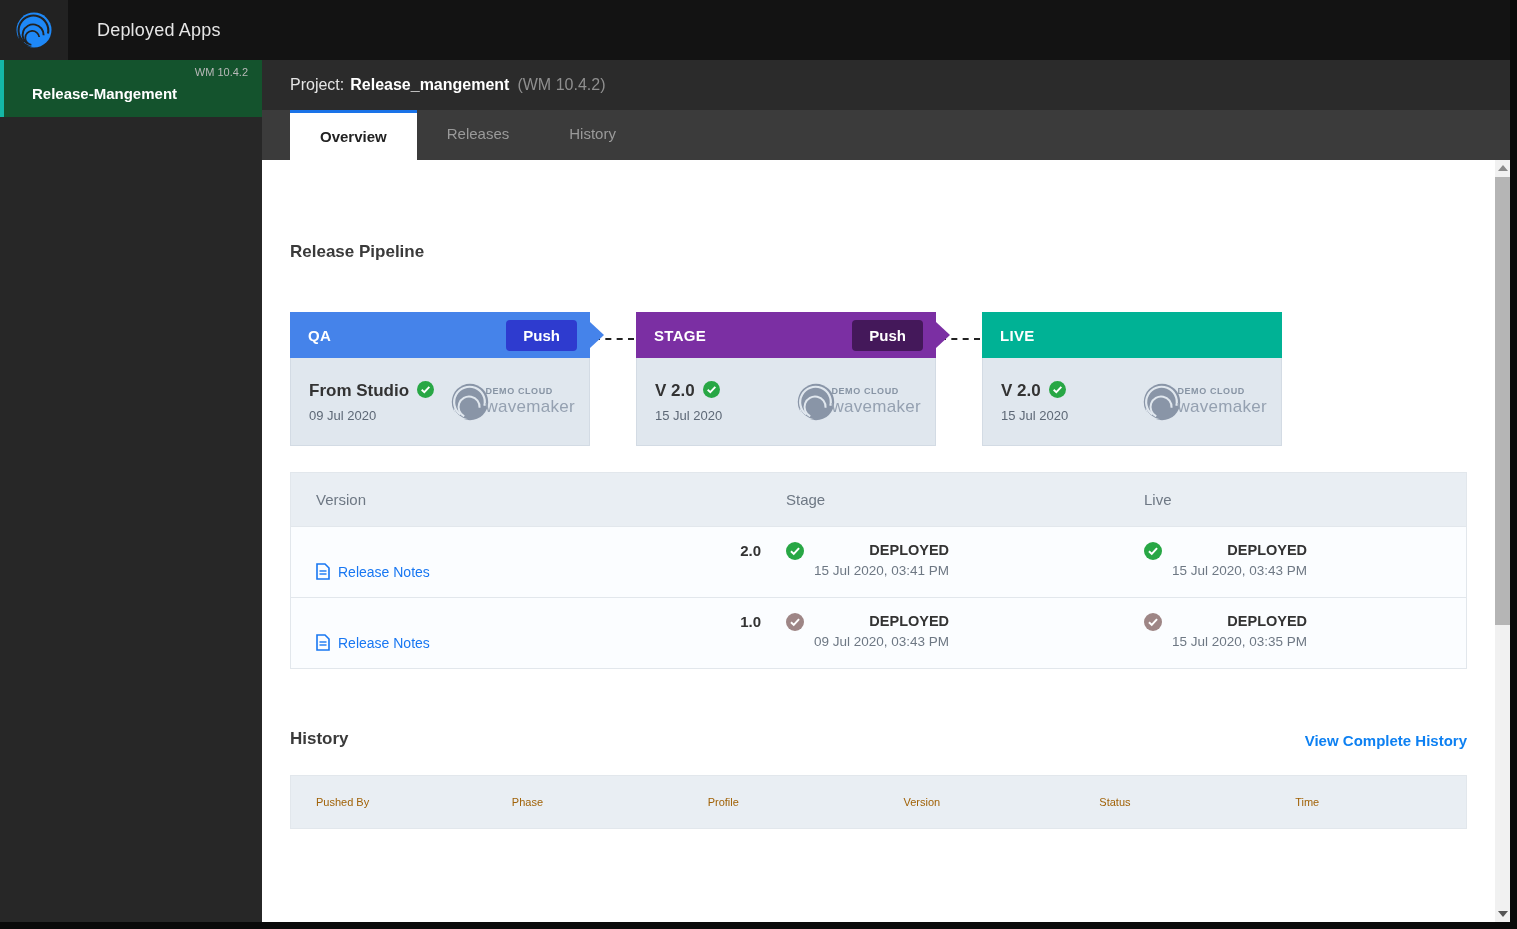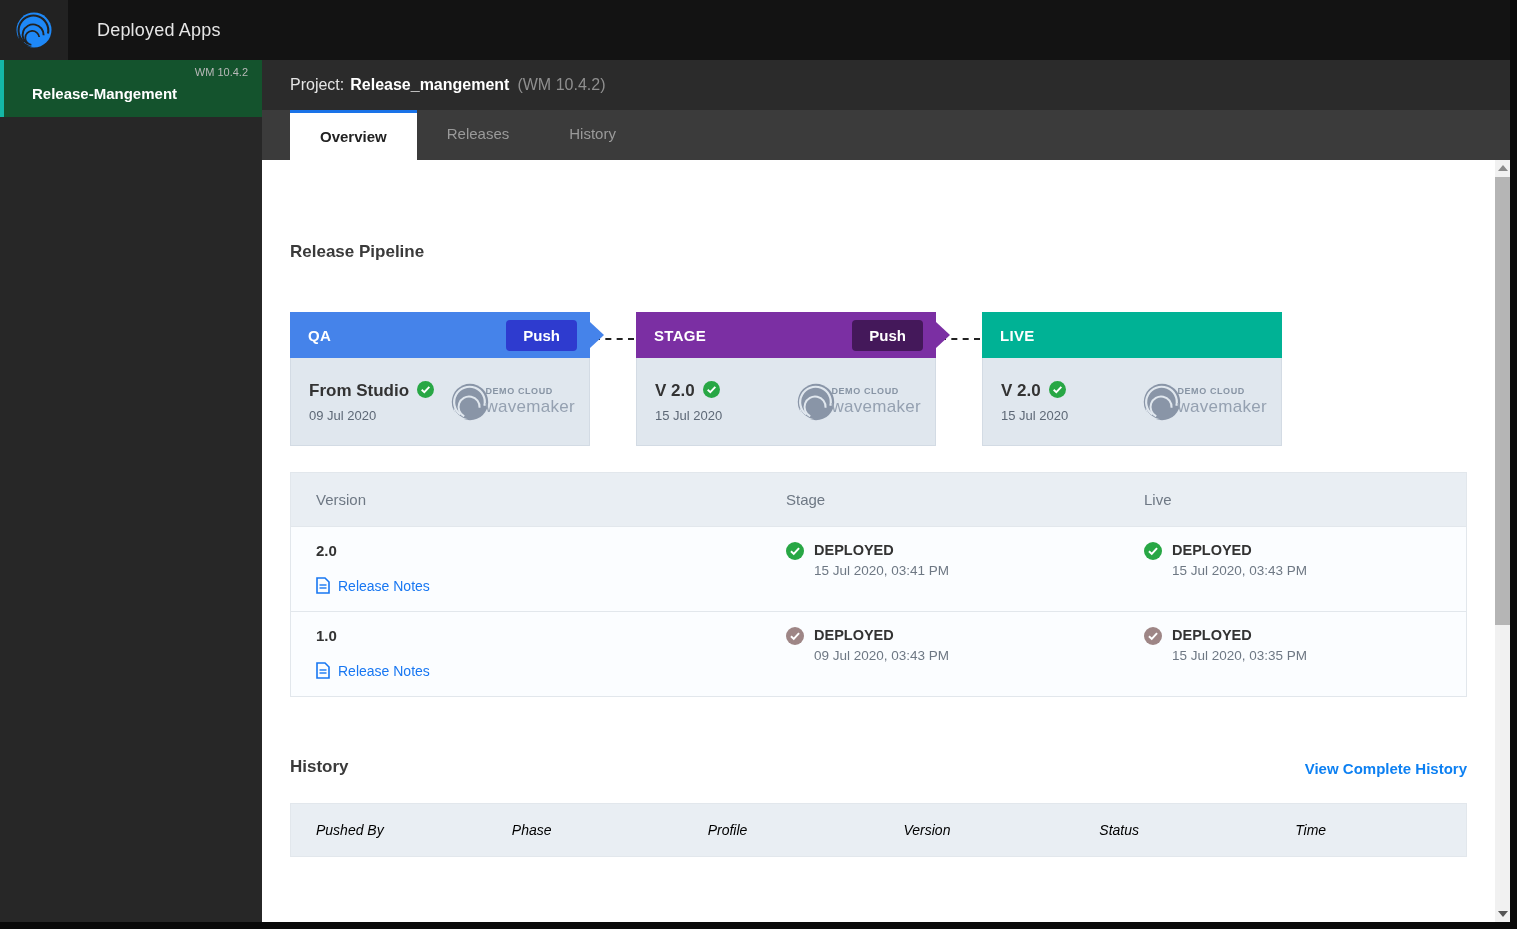--- a/index.html
+++ b/index.html
@@ -70,33 +70,33 @@
   .wm-logo-text .l2 { font-size:17px; color:#95a1b1; margin-top:1px; letter-spacing:.3px; }
 
   
   .nr-row { margin-top:62px; }
   .releases-table { margin-top:26px; border:1px solid #e2e7ec; }
   .rt-header { display:grid; grid-template-columns:470px 358px 1fr; height:53px; align-items:center;
     background:#e9eef3; color:#6e7884; font-size:15px; }
   .rt-header > div { padding-left:25px; }
   .rt-row { display:grid; grid-template-columns:470px 358px 1fr; background:#fbfdff;
     border-top:1px solid #e2e7ec; padding:15px 0 17px 0; }
-  .rt-row > div { padding-left:25px; }
+  .rt-row > div { padding-left:25px;text-align:right; }
   .rt-version { font-size:15px; font-weight:bold; color:#333; }
-  .rn-link { display:flex; align-items:center; gap:8px; margin-top:18px; color:#1877f2;
+  .rn-link { display:flex; align-items:center; gap:8px; margin-top:4px; color:#1877f2;
     font-size:14px; cursor:pointer; text-decoration:none; }
   .status-cell { display:flex; align-items:flex-start; gap:10px; }
   .status-cell .txt .st { font-size:14.5px; font-weight:bold; color:#333; }
   .status-cell .txt .tm { font-size:13.5px; color:#6e7884; margin-top:5px; }
 
   
   .hist-row { margin-top:60px; }
   .history-table { margin-top:26px; border:1px solid #e2e7ec; }
   .ht-header { display:grid; grid-template-columns:repeat(6,1fr); height:52px; align-items:center;
-    background:#e9eef3; color:#000000; font-size:14px;font-style:italic; }
+    background:#e9eef3; color:#a16207; font-size:11px; }
   .ht-header > div { padding-left:25px; }
 
   
   .scrollbar { position:absolute; left:1495px; top:160px; width:15px; height:762px; background:#f1f1f1; }
   .sb-up { position:absolute; top:5px; left:3px; width:0; height:0;
     border-left:5px solid transparent; border-right:5px solid transparent; border-bottom:6px solid #8a8a8a; }
   .sb-down { position:absolute; bottom:5px; left:3px; width:0; height:0;
     border-left:5px solid transparent; border-right:5px solid transparent; border-top:6px solid #555; }
   .sb-thumb { position:absolute; left:0; top:17px; width:15px; height:448px; background:#b5b5b5; }
   .right-edge { position:absolute; left:1510px; top:0; width:7px; height:929px; background:#0a0a0a; }

